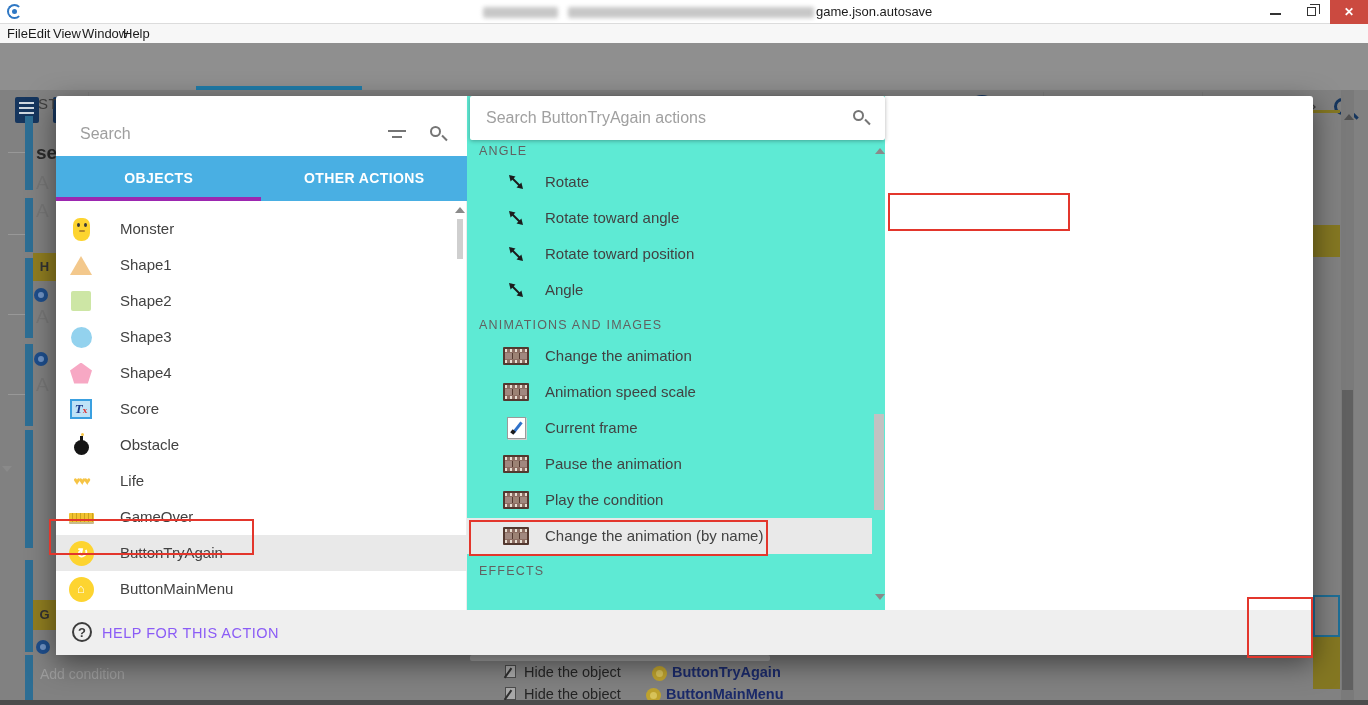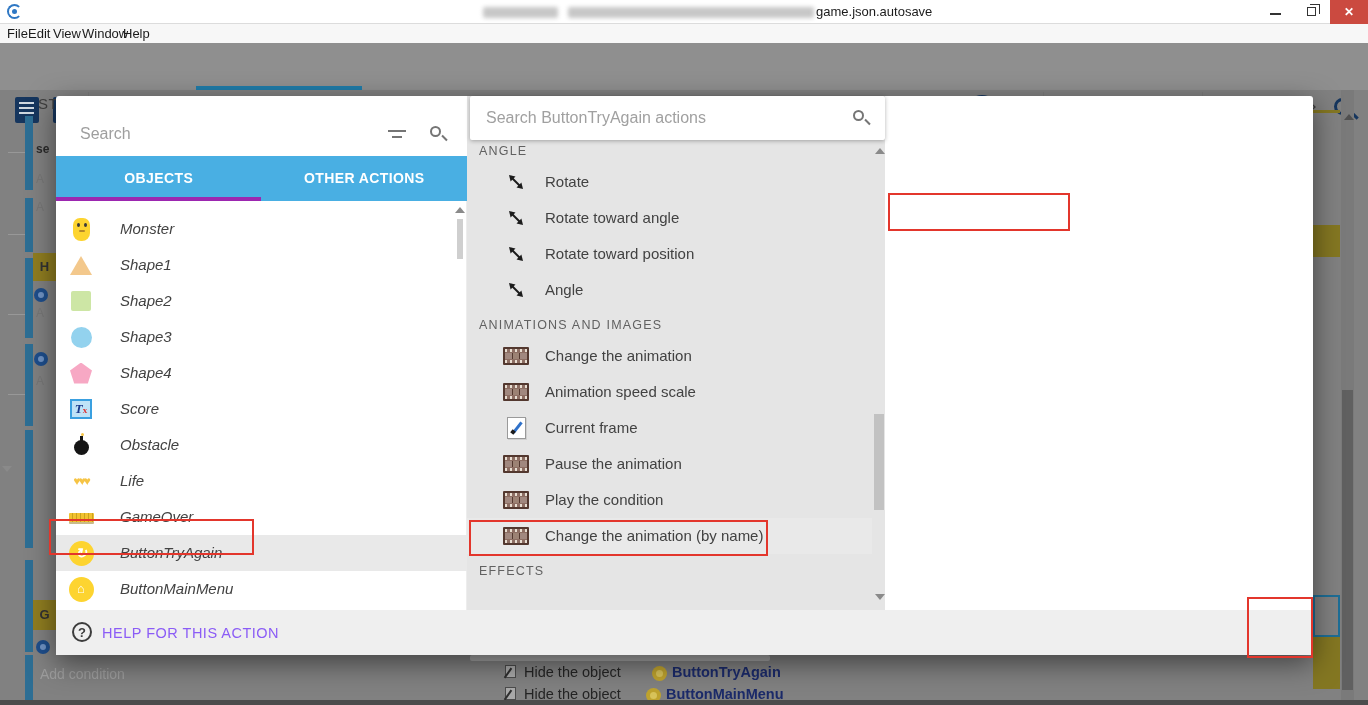--- a/index.html
+++ b/index.html
@@ -51,21 +51,21 @@
   .mag-icon::after { content:""; position:absolute; left:13px; top:13px; width:9px; height:3px; background:#16365e; transform:rotate(45deg); }
 
   
   .bg-frag { z-index:1; }
   .start-tab { position:absolute; left:38px; top:95px; font-size:15px; color:#3e3e3e; letter-spacing:.5px; }
   .tab-underline { position:absolute; left:196px; top:86px; width:166px; height:4px; background:#1f7ba8; }
   .vbar { position:absolute; left:25px; width:8px; background:#2d6e94; }
   .ybox { position:absolute; left:33px; width:23px; background:#8f7d20; color:#323232; font-weight:bold; font-size:13px; text-align:center; }
   .bdot { position:absolute; width:14px; height:14px; background:#1e4e8c; border-radius:50%; }
   .bdot::after { content:""; position:absolute; left:4px; top:4px; width:6px; height:6px; background:#6f93c4; border-radius:50%; }
-  .frag-txt { position:absolute; font-size:12px; color:#777; }
+  .frag-txt { position:absolute; font-size:19px; color:#777; }
   .guide { position:absolute; left:8px; width:18px; height:1px; background:#989898; }
   .olive { position:absolute; left:1313px; width:27px; background:#847722; }
   .bg-scroll-track { position:absolute; left:1341px; top:90px; width:13px; height:610px; background:#7a7a7a; }
   .bg-scroll-thumb { position:absolute; left:1342px; top:390px; width:11px; height:300px; background:#606060; }
   .blue-outline { position:absolute; left:1313px; top:595px; width:27px; height:42px; border:2px solid #1d6e96; }
   .bottom-strip { position:absolute; left:0; top:700px; width:1368px; height:5px; background:#4c4c4c; }
   .event-row-txt { position:absolute; font-size:14.5px; color:#242424; }
   .event-obj { font-weight:bold; color:#1b2a69; }
   .ycircle { position:absolute; width:15px; height:15px; background:#bfa32e; border-radius:50%; }
   .ycircle::after { content:""; position:absolute; left:4px; top:4px; width:7px; height:7px; background:#d8c35a; border-radius:50%; }
@@ -83,21 +83,21 @@
   .filter-icon { position:absolute; left:332px; top:18px; width:18px; height:2px; background:#757575; }
   .filter-icon::after { content:""; position:absolute; left:4px; top:6px; width:10px; height:2px; background:#757575; }
   .smag { position:absolute; width:11px; height:11px; border:2px solid #757575; border-radius:50%; }
   .smag::after { content:""; position:absolute; left:9px; top:9px; width:7px; height:2px; background:#757575; transform:rotate(45deg); }
   .tabs { position:absolute; left:0; top:44px; width:411px; height:45px; background:#49afe3; display:flex; }
   .tab { flex:1; text-align:center; line-height:45px; color:#fff; font-weight:bold; font-size:14px; letter-spacing:.4px; cursor:default; }
   .tab-active-bar { position:absolute; left:0; top:85px; width:205px; height:4px; background:#9c27b0; }
   .obj-row { position:absolute; left:0; width:396px; height:36px; }
   .obj-row.sel { background:#e9e9e9; width:411px; }
   .obj-icon { position:absolute; left:12px; top:5px; width:26px; height:26px; display:flex; align-items:center; justify-content:center; }
-  .obj-label { position:absolute; left:64px; top:9px; font-size:15px; color:#424242;font-style:italic; }
+  .obj-label { position:absolute; left:64px; top:9px; font-size:15px; color:#424242; }
   .groups-header { position:absolute; left:24px; top:497px; font-size:12.5px; color:#616161; letter-spacing:1.5px; }
   .arrow-up { width:0; height:0; border-left:5px solid transparent; border-right:5px solid transparent; border-bottom:6px solid #8a8a8a; }
   .arrow-dn { width:0; height:0; border-left:5px solid transparent; border-right:5px solid transparent; border-top:6px solid #8a8a8a; }
   .lscroll-thumb { position:absolute; left:401px; top:107px; width:6px; height:40px; background:#cfcfcf; }
 
   
   .ic-monster { width:17px; height:23px; background:#fdd430; border-radius:7px 7px 8px 8px; position:relative; }
   .ic-monster::before { content:""; position:absolute; left:4px; top:5px; width:3px; height:4px; background:#3a3a3a; border-radius:50%; box-shadow:7px 0 0 #3a3a3a; }
   .ic-monster::after { content:""; position:absolute; left:6px; top:12px; width:6px; height:2px; background:#b5882a; border-radius:1px; }
   .ic-tri { width:0; height:0; border-left:11px solid transparent; border-right:11px solid transparent; border-bottom:19px solid #f3c88c; }
@@ -109,21 +109,21 @@
   .ic-bomb { width:15px; height:15px; background:#151515; border-radius:50%; position:relative; margin-top:5px; }
   .ic-bomb::before { content:""; position:absolute; left:6px; top:-4px; width:3px; height:5px; background:#151515; }
   .ic-bomb::after { content:""; position:absolute; left:7px; top:-7px; width:3px; height:3px; background:#f6c445; border-radius:50%; }
   .ic-hearts { color:#f6c445; font-size:12px; letter-spacing:-2px; }
   .ic-gameover { width:25px; height:9px; background:repeating-linear-gradient(90deg,#f2c230 0 3px,#caa21f 3px 4px); border-radius:1px; box-shadow:0 2px 0 rgba(150,120,20,.5); }
   .ic-btn { width:25px; height:25px; background:#fdd430; border-radius:50%; color:#fff; font-weight:bold; text-align:center; }
   .ic-retry { font-size:14px; line-height:24px; }
   .ic-home { font-size:13px; line-height:23px; }
 
   
-  .mpanel { position:absolute; left:411px; top:0; width:418px; height:514px; background:#e5e5e5; }
+  .mpanel { position:absolute; left:411px; top:0; width:418px; height:514px; background:#5eead4; }
   .mcard { position:absolute; left:3px; top:0; width:415px; height:44px; background:#fff; border-radius:2px; box-shadow:0 1px 4px rgba(0,0,0,.3); z-index:2; }
   .mcard input { position:absolute; left:16px; top:8px; width:340px; height:28px; border:none; outline:none; font-size:16px; color:#444; font-family:"Liberation Sans",sans-serif; }
   .mcard input::placeholder { color:#a0a0a0; }
   .sec-header { position:absolute; left:12px; font-size:12.5px; color:#616161; letter-spacing:1.2px; }
   .act-row { position:absolute; left:0; width:405px; height:36px; }
   .act-row.sel { background:#e9e9e9; }
   .act-icon { position:absolute; left:36px; top:5px; width:26px; height:26px; display:flex; align-items:center; justify-content:center; }
   .act-label { position:absolute; left:78px; top:9px; font-size:15px; color:#424242; }
   .film { width:26px; height:18px; position:relative; background:#8d6e63; border:2px solid #53382f; border-radius:1px; }
   .film::before { content:""; position:absolute; left:0; right:0; top:0; height:3px; background-image:repeating-linear-gradient(90deg,#e8ded2 0 2px,transparent 2px 5px); }

